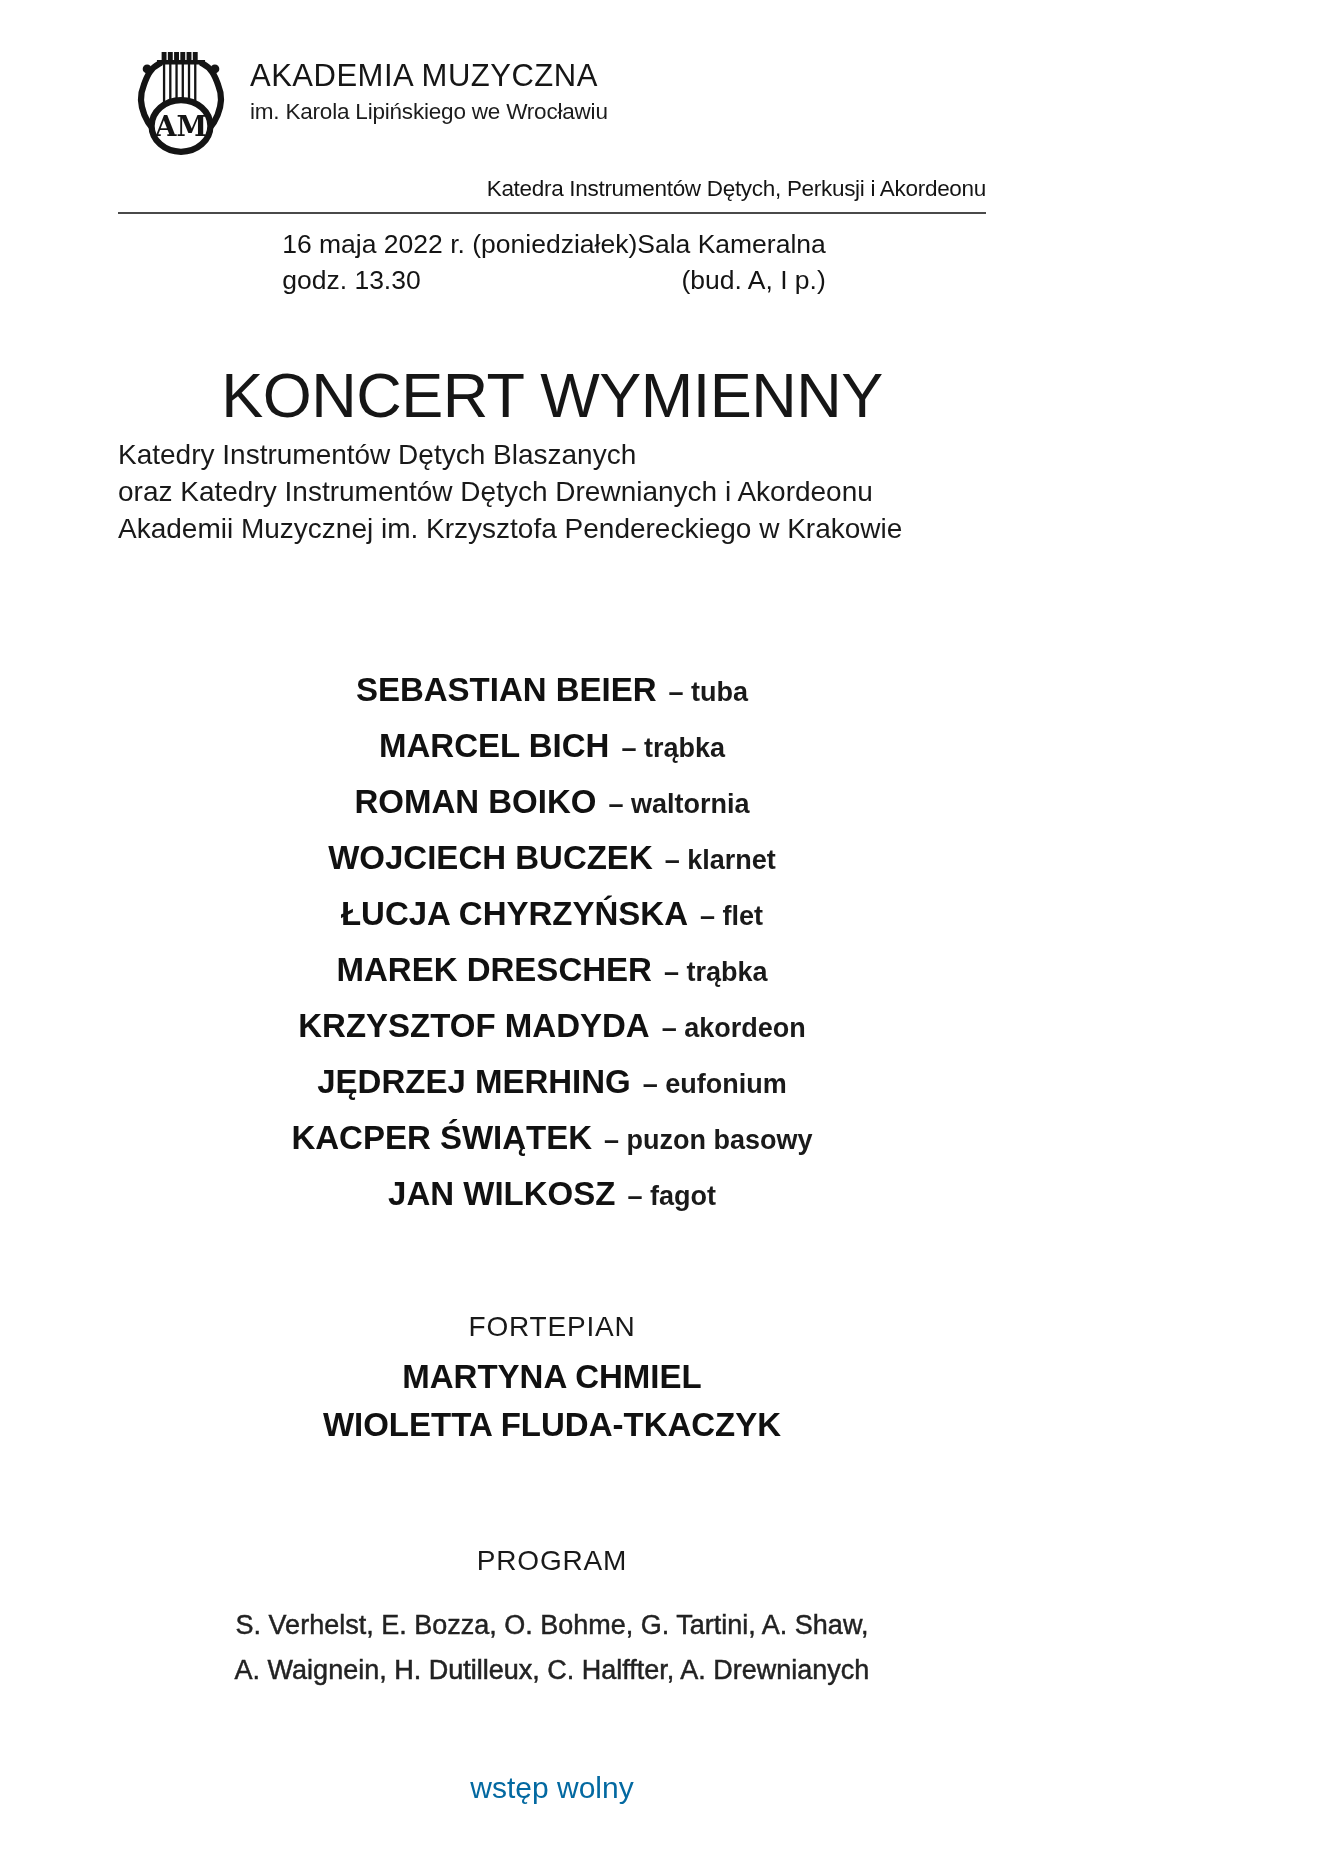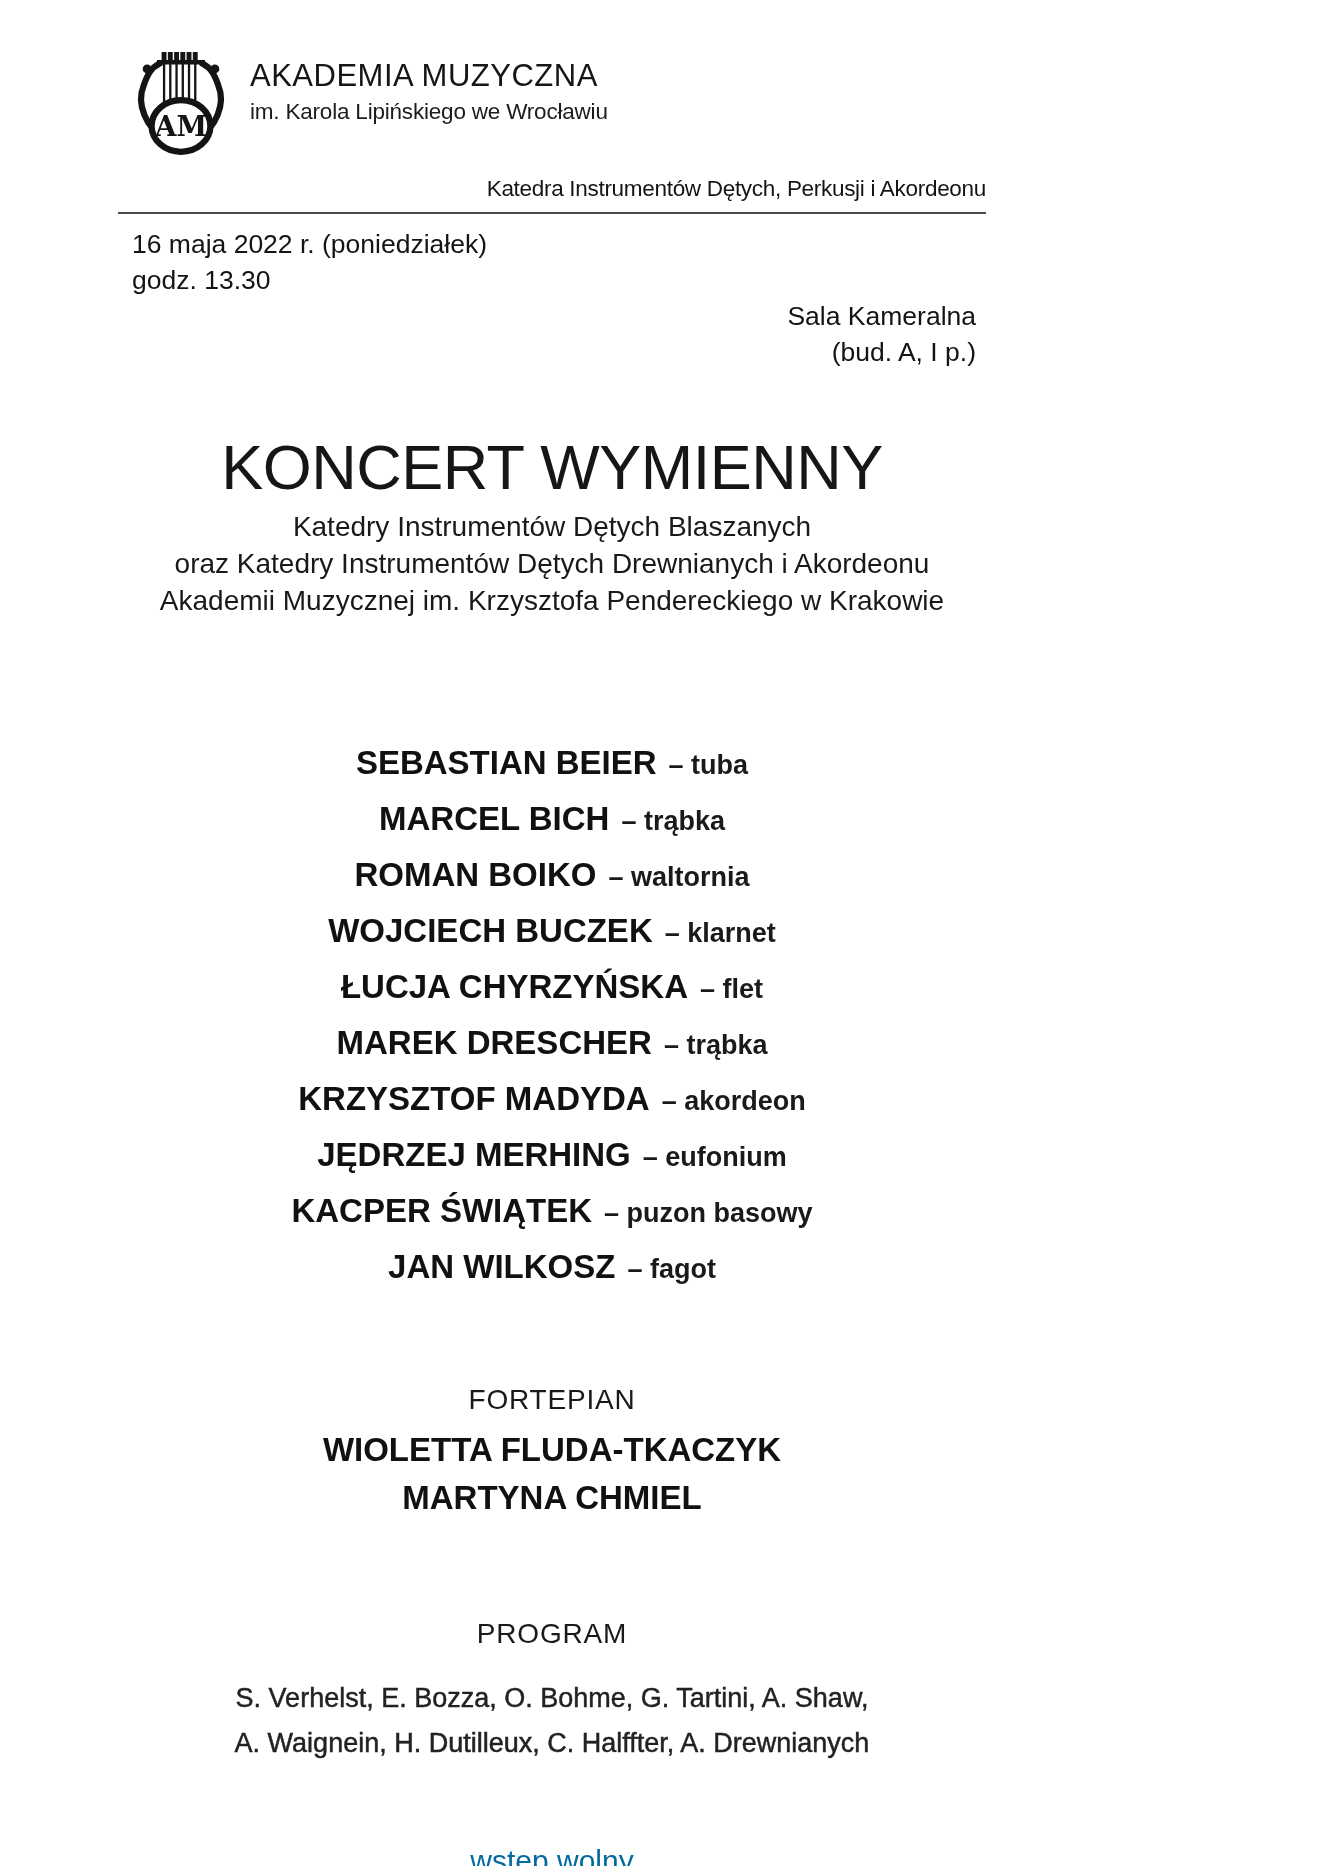--- a/index.html
+++ b/index.html
@@ -16,27 +16,27 @@
   
   .header-row{display:flex;align-items:flex-start;padding-top:44px;margin-left:14px;}
   .logo-svg{width:98px;height:114px;flex:0 0 auto;}
   .org-text{margin-left:20px;padding-top:14px;}
   .org-name{font-size:31px;letter-spacing:.5px;color:#161616;}
   .org-sub{font-size:22.5px;letter-spacing:-.2px;margin-top:5px;color:#1c1c1c;}
 
   .dept{ text-align:right;font-size:22.5px;letter-spacing:-.3px;margin-top:18px;color:#141414;}
   .rule{border:none;border-top:2px solid #4a4a4a;margin:10px 0 0 0;height:0;}
 
-  .info-row{display:flex;justify-content:center;margin-top:12px;font-size:26.5px;line-height:1.36;color:#141414;flex-direction:column;}
+  .info-row{display:flex;justify-content:center;margin-top:12px;font-size:26.5px;line-height:1.36;color:#141414;}
   .info-left{margin-left:14px;}
   .info-right{text-align:right;margin-right:10px;}
 
   
   .title{ text-align:center;font-size:63px;font-weight:400;letter-spacing:-.5px;margin-top:62px;line-height:1.12;color:#161616;}
-  .subtitles{ text-align:center;font-size:28px;line-height:1.32;margin-top:6px;color:#191919;}
+  .subtitles{ text-align:left;font-size:28px;line-height:1.32;margin-top:6px;color:#191919;}
 
   
   .performers{ text-align:center;margin-top:118px;}
   .performer-row{line-height:50px;white-space:nowrap;}
   .p-name{font-size:33px;font-weight:700;color:#111;}
   .p-inst{font-size:27px;font-weight:700;margin-left:12px;color:#1a1a1a;}
 
   
   .piano{ text-align:center;margin-top:86px;}
   .piano-heading{font-size:28px;letter-spacing:.8px;color:#191919;}
@@ -168,23 +168,23 @@
 
         <div class="performer-row">
           <span class="p-name">JAN WILKOSZ</span><span class="p-inst">– fagot</span>
         </div>
       </div>
 
     <div class="piano">
       <div class="piano-heading">FORTEPIAN</div>
       <div class="piano-names">
 
+          <div class="piano-name">MARTYNA CHMIEL</div>
+
           <div class="piano-name">WIOLETTA FLUDA-TKACZYK</div>
-
-          <div class="piano-name">MARTYNA CHMIEL</div>
         </div>
     </div>
 
     <div class="program">
       <div class="program-heading">PROGRAM</div>
       <div class="program-lines">
 
           <div class="program-line"><span>S. Verhelst, E. Bozza, O. Bohme, G. Tartini, A. Shaw,</span><span class="strong"></span><span></span></div>
 
           <div class="program-line"><span>A. Waignein, </span><span class="strong">H. Dutilleux</span><span>, C. Halffter, A. Drewnianych</span></div>

